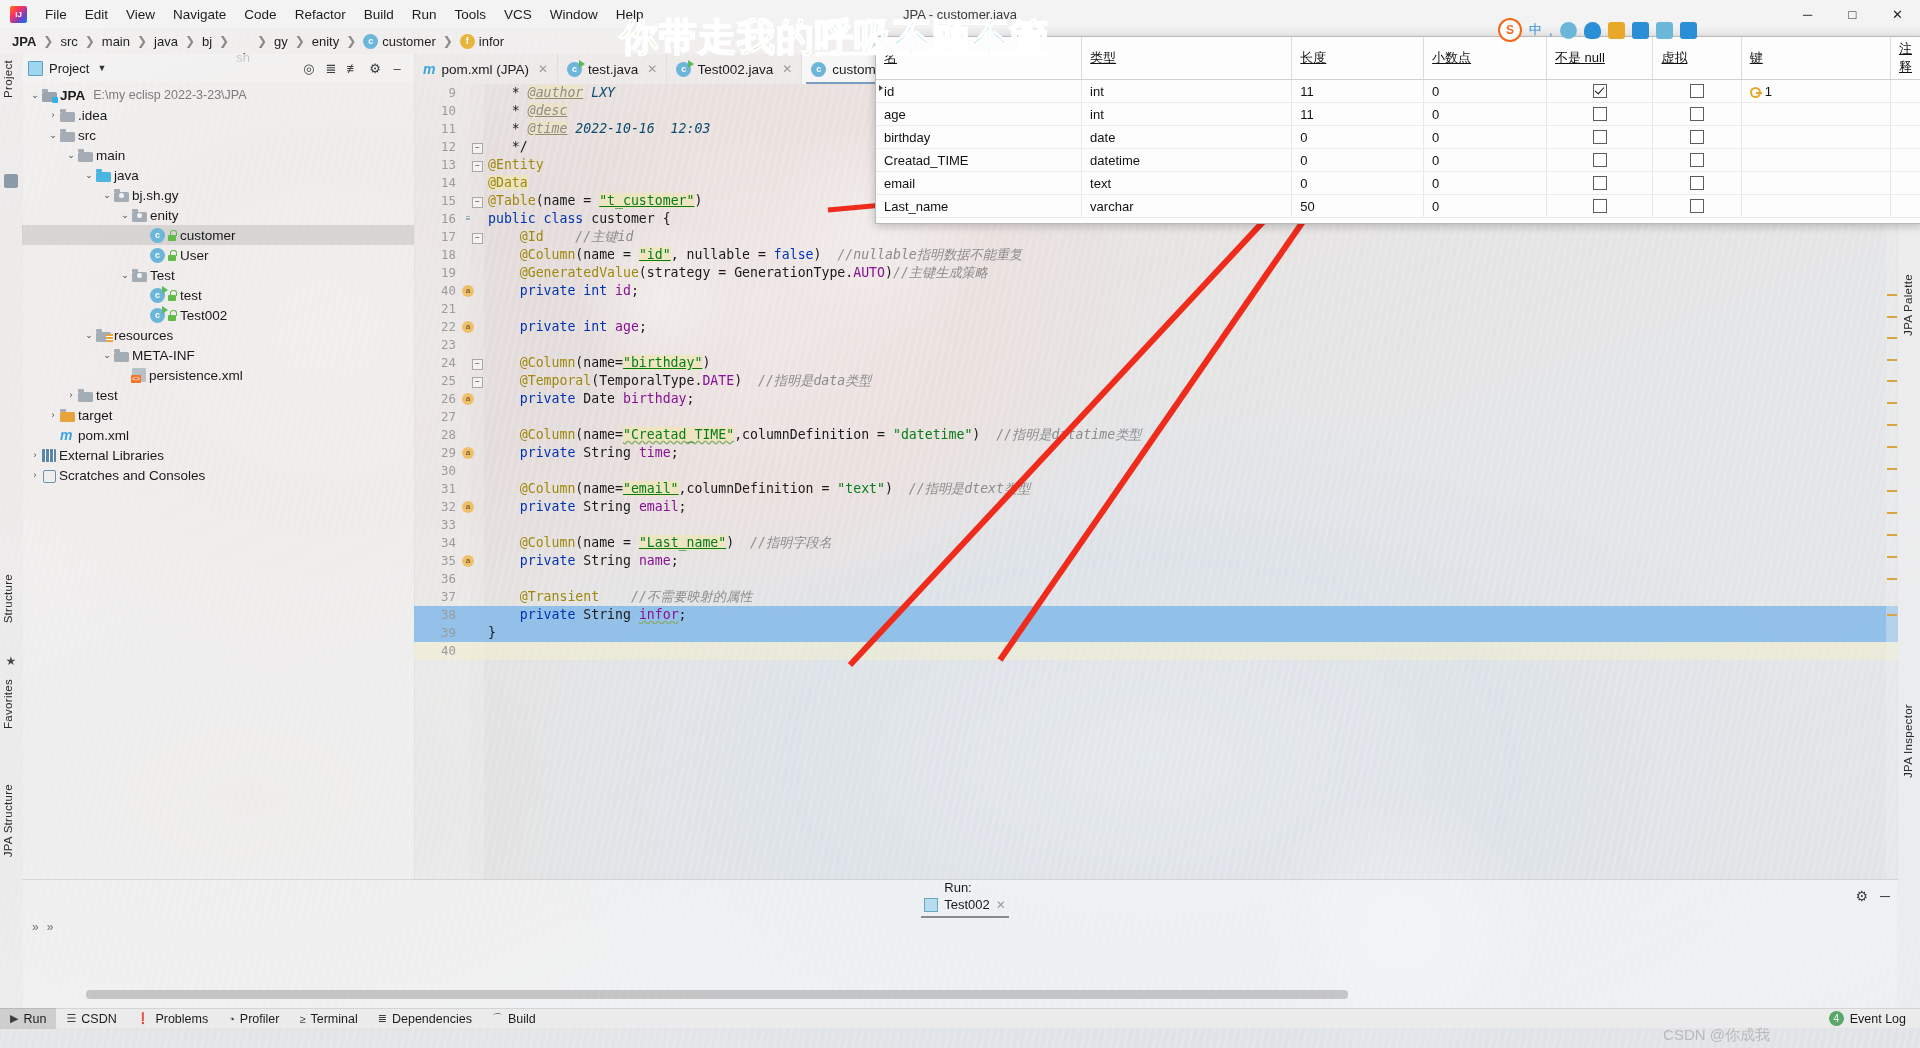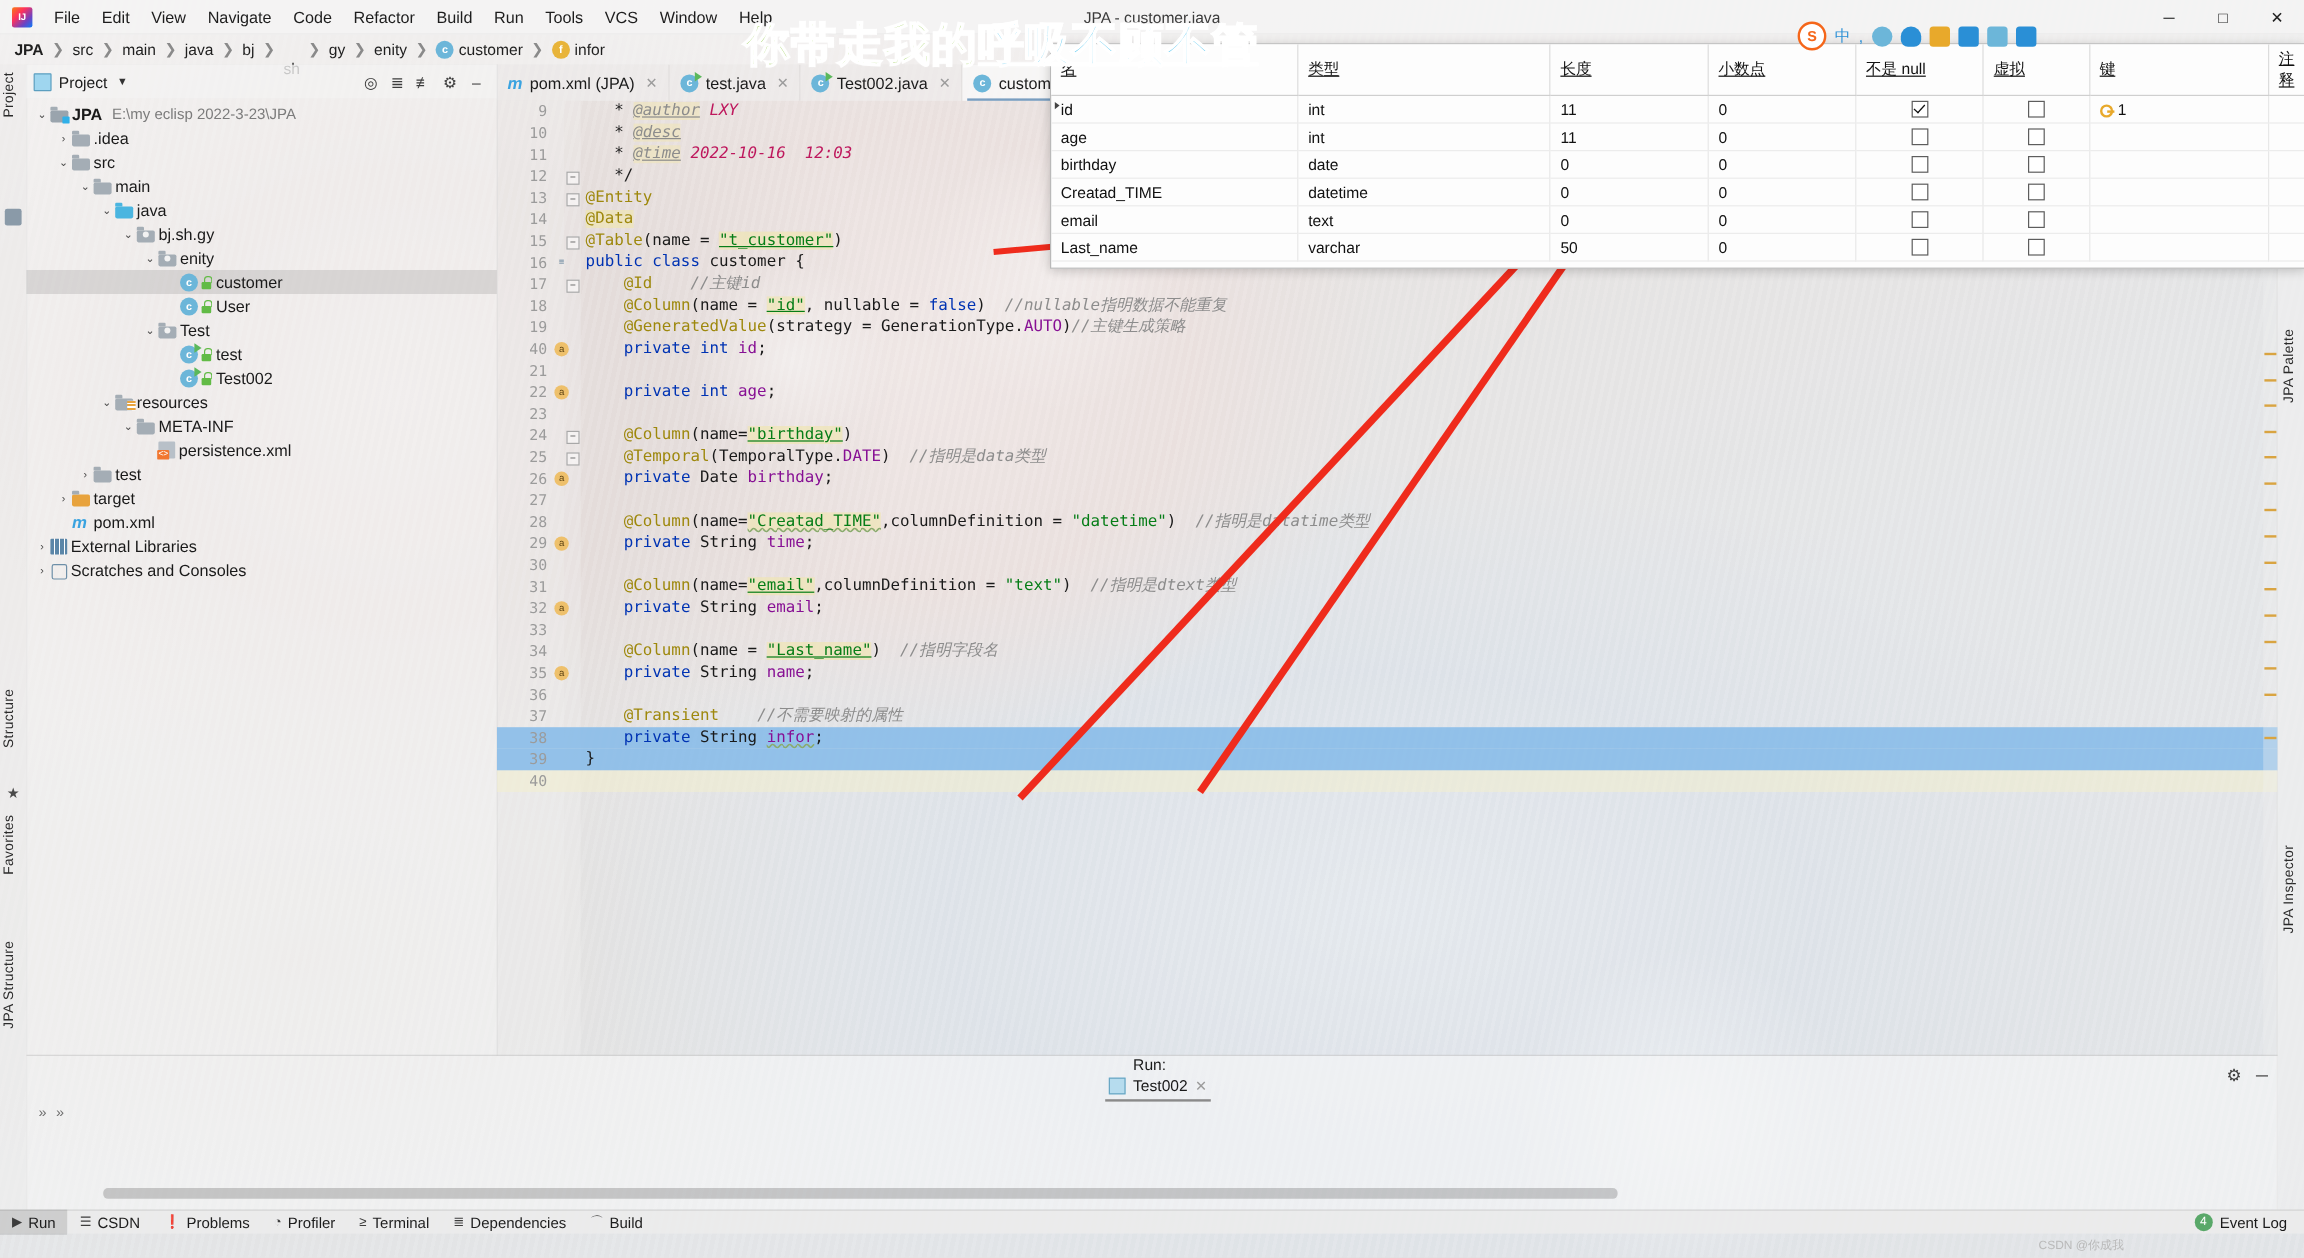--- a/index.html
+++ b/index.html
@@ -131,21 +131,21 @@
   .fold{position:absolute;left:58px;top:5px;width:9px;height:9px;border:1px solid #a8a8a8;
     color:#555;font-size:8px;line-height:7px;text-align:center;background:rgba(255,255,255,.5);}
   .src{position:absolute;left:74px;top:0;}
   .row.hl-caret{background:rgba(243,238,205,.55);}
   .row.sel-row{background:rgba(132,186,233,.85);}
   
   .kw{color:#0033b3;}
   .ann{color:#9e880d;}
   .str{color:#067d17;}
   .cmt{color:#8c8c8c;font-style:italic;}
-  .jdoc{color:#be185d;font-style:italic;}
+  .jdoc{color:#0c4a6e;font-style:italic;}
   .jtag{color:#8c8c8c;font-style:italic;text-decoration:underline;background:rgba(240,229,180,.55);}
   .fld{color:#871094;}
   .cnst{color:#871094;}
   .hlstr{background:rgba(240,229,180,.7);}
   .wavy{text-decoration:underline wavy #8aab6e;text-decoration-skip-ink:none;}
   .und{text-decoration:underline;}
   
   .markbar{position:absolute;right:0;top:30px;width:12px;bottom:0;background:rgba(240,240,240,.35);}
   .mk{position:absolute;right:1px;width:10px;height:2px;background:#d9a441;}
   
@@ -212,21 +212,21 @@
   
   .status{position:absolute;left:0;right:0;bottom:0;height:20px;background:rgba(240,240,240,.92);
     display:flex;align-items:center;font-size:12.5px;color:#1d1d1d;border-top:1px solid rgba(0,0,0,.08);}
   .status .msg{margin-left:26px;}
   .status .rgt{margin-left:auto;display:flex;align-items:center;gap:22px;padding-right:14px;}
   .status .bookicon{position:absolute;left:6px;width:12px;height:13px;border:1.4px solid #4a4a4a;border-radius:1px;}
   .lockstat{width:12px;height:13px;position:relative;}
   .lockstat::before{content:"";position:absolute;left:1px;bottom:0;width:10px;height:7px;border:1.3px solid #4a4a4a;border-radius:1px;}
   .lockstat::after{content:"";position:absolute;left:3px;bottom:6px;width:5px;height:5px;
     border:1.3px solid #4a4a4a;border-bottom:none;border-radius:3px 3px 0 0;}
-  .csdn{position:absolute;right:150px;bottom:3px;color:#b9b9b9;font-size:10px;z-index:20;}
+  .csdn{position:absolute;right:150px;bottom:3px;color:#b9b9b9;font-size:15px;z-index:20;}
 </style>
 </head>
 <body>
 
 <div id="bg">
   <div class="layer l1"></div>
   <div class="layer l2"></div>
   <div class="layer l3"></div>
   <div class="frost"></div>
 </div>

